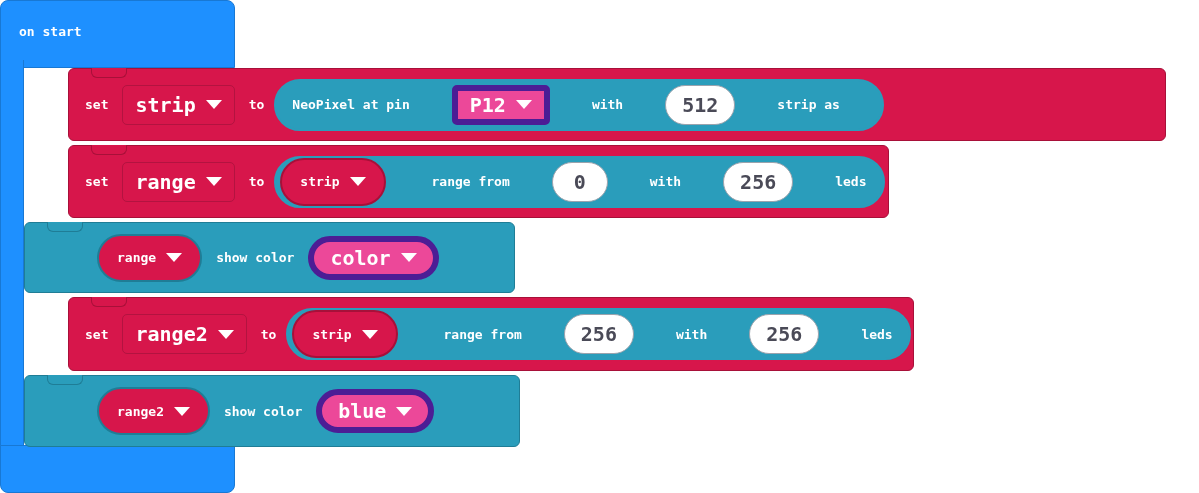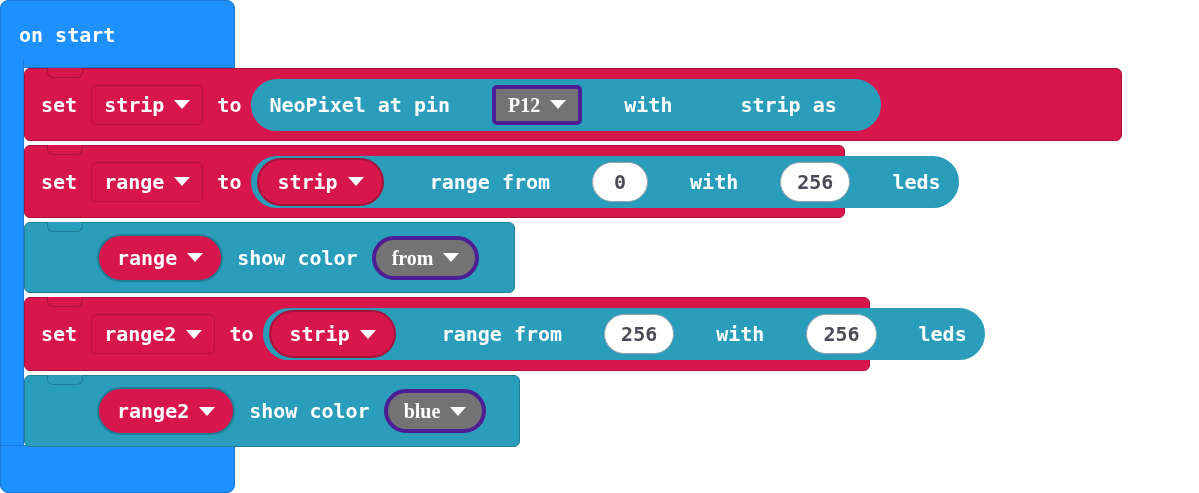--- a/index.html
+++ b/index.html
@@ -2,56 +2,56 @@
 <html><head>
 <meta charset="utf-8">
 <style>
   html,body{margin:0;padding:0;background:#ffffff;}
   body{width:1199px;height:493px;overflow:hidden;
        font-family:"DejaVu Sans Mono","Liberation Mono",monospace;}
   #stage{position:relative;width:1199px;height:493px;background:#fff;}
 
   
   .blk{position:absolute;box-sizing:border-box;display:flex;align-items:center;}
-  .lbl{color:#ffffff;font-size:20px;font-weight:700;letter-spacing:0px;
+  .lbl{color:#ffffff;font-size:13px;font-weight:700;letter-spacing:0px;
        white-space:nowrap;line-height:1;}
 
   
   .hat-head{position:absolute;left:0;top:0;width:235px;height:68px;
             background:#1e90ff;border:1px solid #1878d4;
             border-radius:8px 8px 0 0;box-sizing:border-box;}
   .hat-head .lbl{position:absolute;left:18px;top:24px;}
   .hat-spine{position:absolute;left:0;top:60px;width:24px;height:390px;
              background:#1e90ff;border-left:1px solid #1878d4;
              border-right:1px solid #1878d4;box-sizing:border-box;}
   .hat-foot{position:absolute;left:0;top:445px;width:235px;height:48px;
             background:#1e90ff;border:1px solid #1878d4;
             border-radius:0 0 8px 8px;box-sizing:border-box;}
 
   
   .stmt{border-radius:6px;box-sizing:border-box;}
-  .stmt-red{background:#d7164b;border:1px solid #a81039;}
+  .stmt-red{background:#d7164b;border:1px solid #a81039;margin-left:44px;}
   .stmt-teal{background:#2a9dbb;border:1px solid #1f7d96;}
 
   
   .notch{position:absolute;left:22px;top:-1px;width:34px;height:9px;
          border-radius:0 0 6px 6px;}
   .notch-red{background:#d7164b;border:1px solid #a81039;border-top:none;}
   .notch-teal{background:#2a9dbb;border:1px solid #1f7d96;border-top:none;}
 
   
   .rep{display:flex;align-items:center;box-sizing:border-box;
        padding:0 16px;height:48px;border-radius:26px;}
   .rep-teal{background:#2a9dbb;border:2px solid #2a9dbb;gap:16px;}
 
   
   .dd{display:flex;align-items:center;gap:10px;box-sizing:border-box;
       padding:0 12px;height:40px;border-radius:5px;}
   .dd-on-red{background:#d7164b;border:1px solid #b31340;}
-  .dd-on-teal{background:#737373;border:4px solid #4c1d95;font-family:Liberation Serif, serif;}
+  .dd-on-teal{background:#ec4899;border:6px solid #4c1d95;}
   .dd .lbl{font-size:20px;}
   .caret{width:0;height:0;border-left:8px solid transparent;
          border-right:8px solid transparent;border-top:9px solid #ffffff;}
 
   
   .pill-var{display:flex;align-items:center;gap:10px;box-sizing:border-box;
             padding:0 18px;height:48px;border-radius:26px;
             background:#d7164b;border:2px solid #a81039;}
   .pill-var.on-teal{border:2px solid #1f7d96;}
 
@@ -96,20 +96,21 @@
 
       <div class="dd dd-on-teal">
         <span class="lbl">P12</span>
         <span class="caret"></span>
       </div>
       <div class="gap-s"></div>
 
       <span class="lbl">with</span>
       <div class="gap-s"></div>
 
+      <div class="num">512</div>
       <div class="gap-s"></div>
 
       <span class="lbl">strip as</span>
       <div class="gap-s"></div>
 
     </div>
   </div>
 
   <div class="blk stmt stmt-red" style="left:24px;top:145px;width:821px;height:73px;padding-left:16px;">
     <div class="notch notch-red"></div>
@@ -155,21 +156,21 @@
     <div class="pill-var on-teal">
       <span class="lbl">range</span>
       <span class="caret"></span>
     </div>
     <div class="gap"></div>
 
     <span class="lbl">show color</span>
     <div class="gap"></div>
 
     <div class="dd dd-on-teal" style="height:44px;border-radius:22px;padding:0 16px;">
-      <span class="lbl">from</span>
+      <span class="lbl">color</span>
       <span class="caret"></span>
     </div>
   </div>
 
   <div class="blk stmt stmt-red" style="left:24px;top:297px;width:846px;height:74px;padding-left:16px;">
     <div class="notch notch-red"></div>
 
     <span class="lbl">set</span>
     <div class="gap"></div>
 

